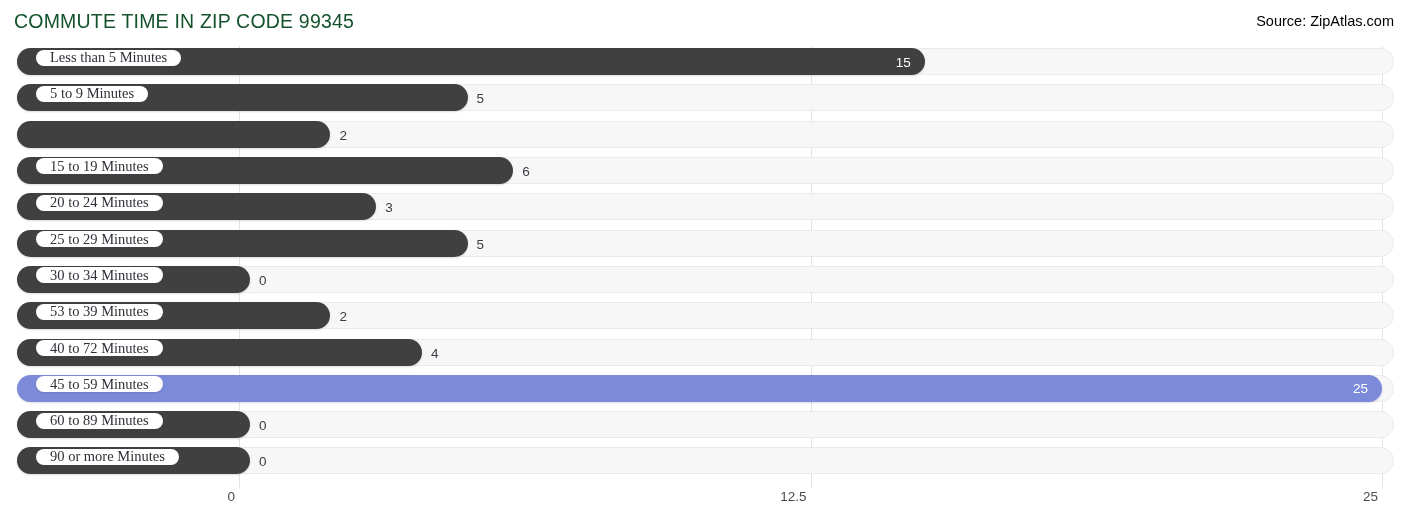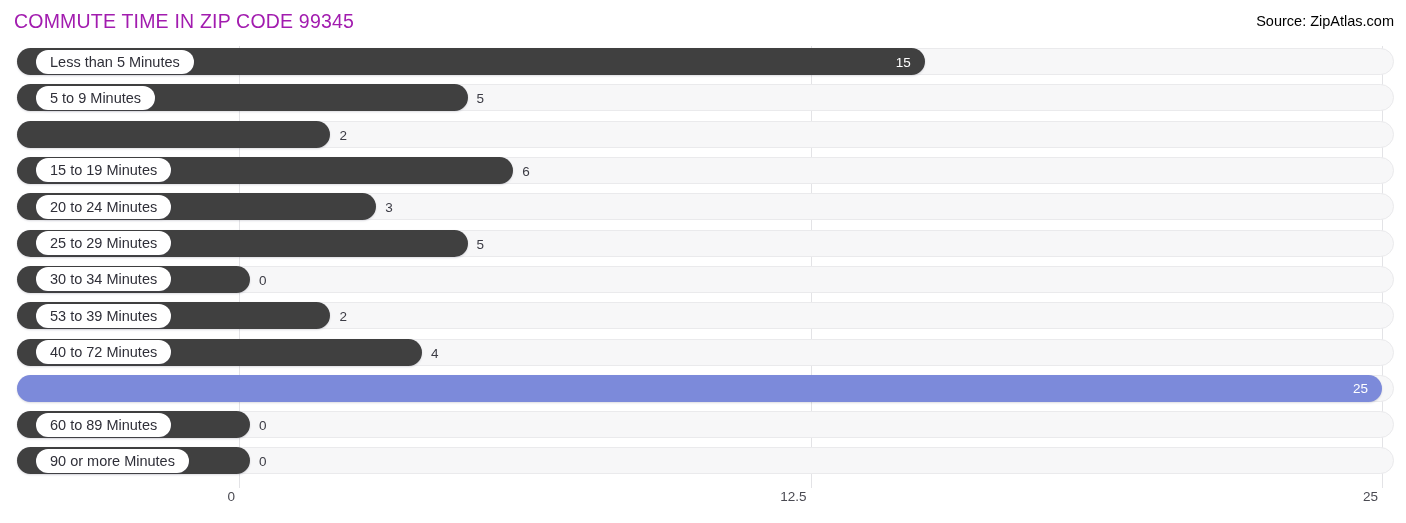--- a/index.html
+++ b/index.html
@@ -19,21 +19,21 @@
   .header {
     position: absolute;
     left: 0; top: 0;
     width: 1406px; height: 44px;
   }
   .chart-title {
     position: absolute;
     left: 14px; top: 10px;
     font-size: 19.5px;
     letter-spacing: 0.2px;
-    color: #a21caf;
+    color: #14532d;
     font-weight: 400;
     white-space: nowrap;
   }
   .source-note {
     position: absolute;
     right: 12px; top: 13px;
     font-size: 14.5px;
     color: #000000;
     white-space: nowrap;
   }
@@ -96,30 +96,31 @@
     top: 50%;
     transform: translateY(-50%);
     font-size: 13.5px;
     color: #3c3c45;
     white-space: nowrap;
   }
 
   .cat-pill {
     position: absolute;
     left: 36px; top: 5.5px;
-    height: 24px;
+    height: 16px;
     display: flex;
     align-items: center;
     padding: 0 14px;
     background: #ffffff;
     border-radius: 13px;
     box-shadow: 0 1px 2px rgba(70,70,95,0.22);
     font-size: 14.5px;
     color: #2f2f38;
     white-space: nowrap;
+    font-family: Liberation Serif, serif;
   }
 
   
   .axis {
     position: absolute;
     left: 0; top: 485px;
     width: 1406px; height: 38px;
   }
   .tick-label {
     position: absolute;
@@ -196,20 +197,21 @@
         <div class="track"></div>
         <div class="bar" style="width: 404.88px;"></div>
         <span class="bar-value-out" style="left: 430.88px; top: 18px;">4</span>
         <div class="cat-pill">40 to 72 Minutes</div>
       </div>
       <div class="row">
         <div class="track"></div>
         <div class="bar accent" style="width: 1365px;">
           <span class="bar-value-in">25</span>
         </div>
+        <div class="cat-pill">45 to 59 Minutes</div>
       </div>
       <div class="row">
         <div class="track"></div>
         <div class="bar" style="width: 233px;"></div>
         <span class="bar-value-out" style="left: 259px; top: 18px;">0</span>
         <div class="cat-pill">60 to 89 Minutes</div>
       </div>
       <div class="row">
         <div class="track"></div>
         <div class="bar" style="width: 233px;"></div>

